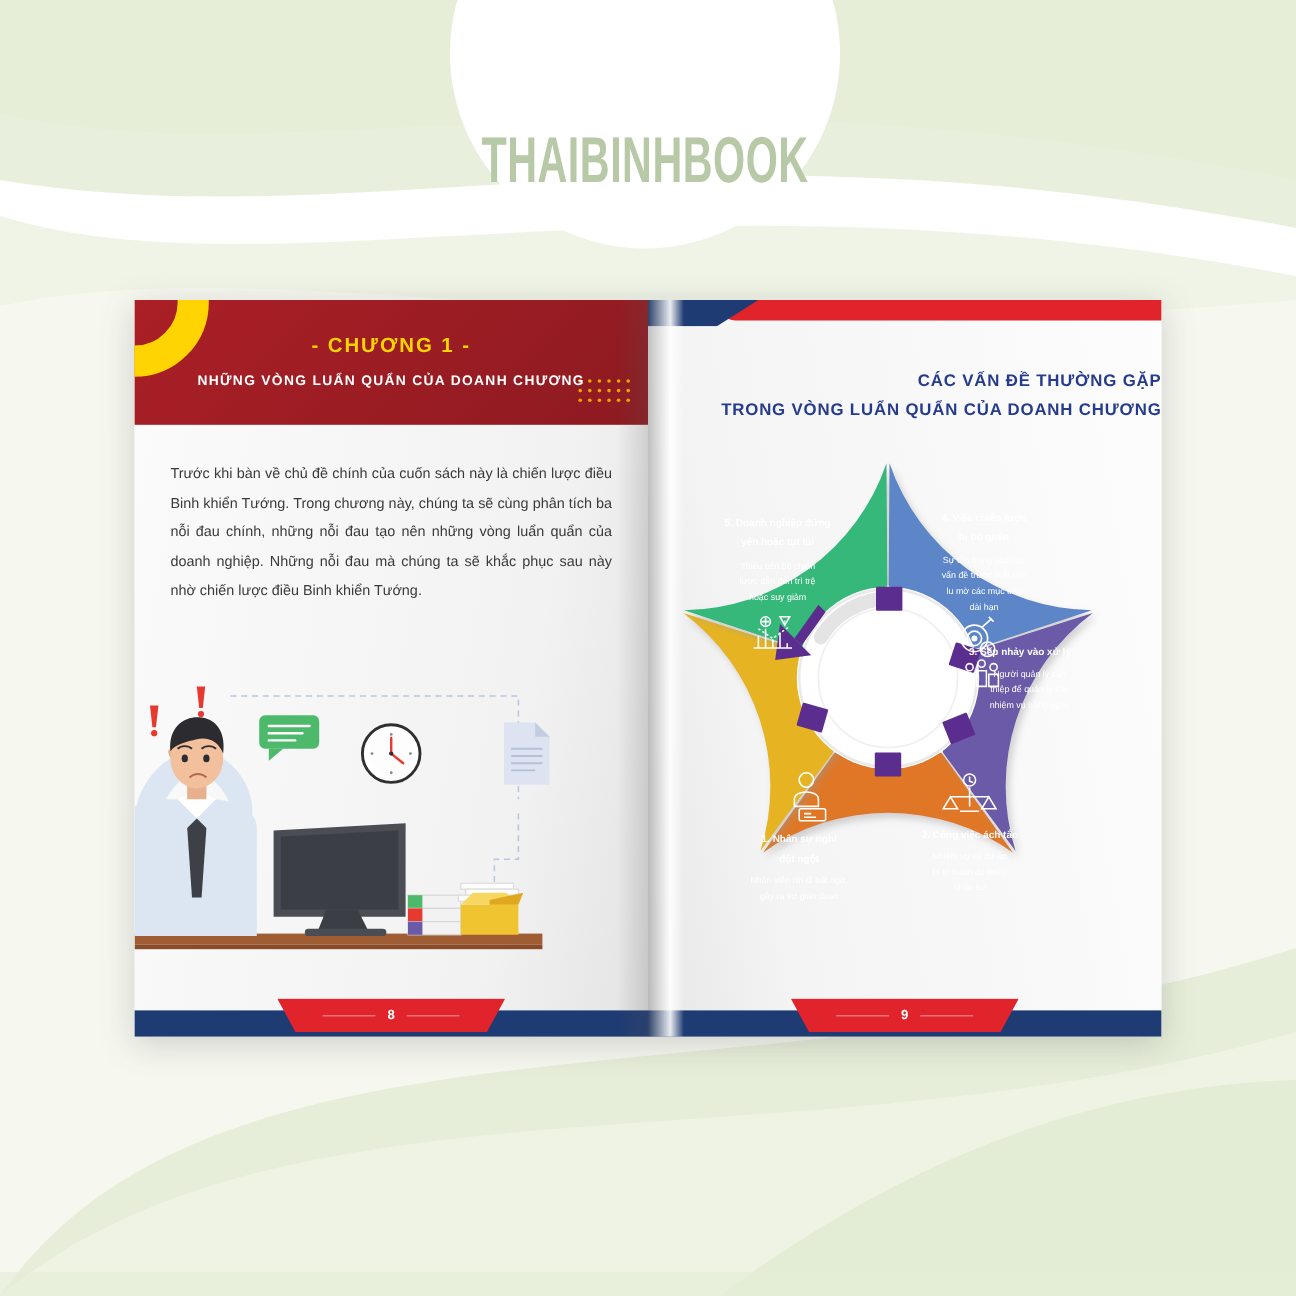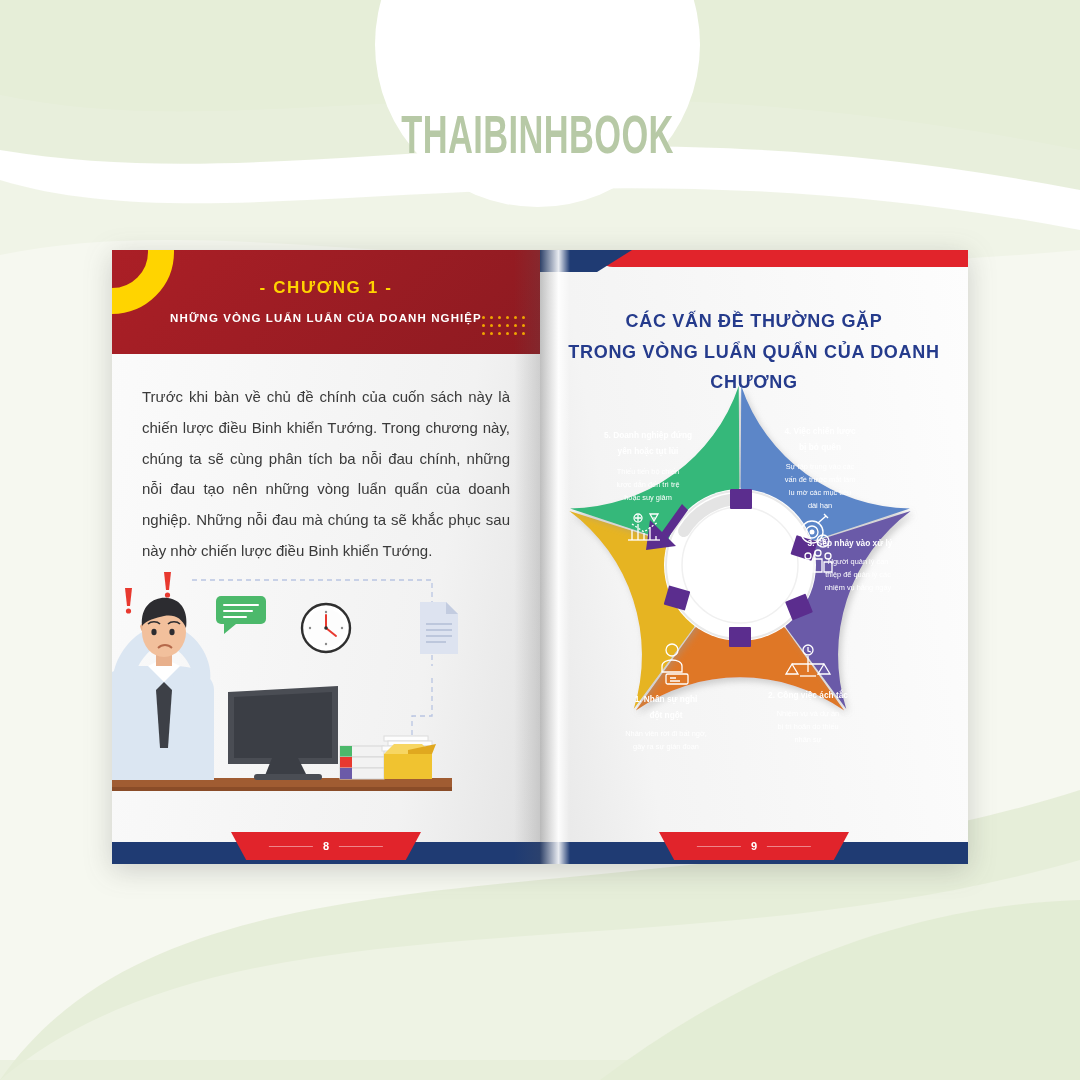--- a/index.html
+++ b/index.html
@@ -69,21 +69,21 @@
   .chapter-title {
     position:relative; z-index:2; text-align:center; color:#ffd400;
     font-size:17px; font-weight:bold; letter-spacing:1.6px; padding-top:28px;
   }
   .chapter-sub {
     position:relative; z-index:2; text-align:center; color:#ffffff;
     font-size:11.5px; font-weight:bold; letter-spacing:1.1px; padding-top:14px;
   }
   .body-text {
     position:relative; z-index:2;
-    margin:28px 30px 0 30px; font-size:15px; line-height:2.05;
+    margin:28px 30px 0 30px; font-size:12px; line-height:2.05;
     color:#3a3a3a; text-align:justify;
   }
 
   
   .illus { position:absolute; left:0; bottom:48px; width:428px; height:250px; }
   .illus svg { width:100%; height:100%; display:block; }
 
   
   .page-footer {
     position:absolute; left:0; bottom:0; width:100%; height:22px;
@@ -105,22 +105,22 @@
   .rp-top { position:absolute; left:0; top:0; width:100%; height:22px; z-index:2; }
   .rp-top .navy {
     position:absolute; left:0; top:0; width:92px; height:22px; background:#1f3b73;
     clip-path:polygon(0 0,100% 0,62% 100%,0 100%);
   }
   .rp-top .red {
     position:absolute; left:56px; top:0; right:0; height:17px; background:#e1242b;
     border-bottom-left-radius:18px;
   }
   .rp-title {
-    position:relative; z-index:2; margin-top:56px; text-align:center;
-    color:#253b8c; font-size:18px; font-weight:bold; line-height:1.7; letter-spacing:0.7px;
+    position:relative; z-index:2; margin-top:56px; text-align:right;
+    color:#253b8c; font-size:14px; font-weight:bold; line-height:1.7; letter-spacing:0.7px;
   }
   .wheel { position:absolute; left:0; top:100px; width:400px; height:430px; z-index:2; }
   .wheel svg { width:100%; height:100%; display:block; }
   .seg-label {
     fill:#ffffff; font-family:"Liberation Sans", sans-serif;
     font-size:8.3px; font-weight:bold; text-anchor:middle;
   }
   .seg-desc {
     fill:#ffffff; font-family:"Liberation Sans", sans-serif;
     font-size:7.4px; text-anchor:middle;
@@ -167,21 +167,21 @@
           <i></i>
           <i></i>
         <i></i>
           <i></i>
           <i></i>
           <i></i>
           <i></i>
           <i></i>
       </div>
       <div class="chapter-title">- CHƯƠNG 1 -</div>
-      <div class="chapter-sub">NHỮNG VÒNG LUẨN LUẨN CỦA DOANH NGHIỆP</div>
+      <div class="chapter-sub">NHỮNG VÒNG LUẨN QUẨN CỦA DOANH CHƯƠNG</div>
     </div>
 
     <p class="body-text">Trước khi bàn về chủ đề chính của cuốn sách này là chiến lược điều Binh khiển Tướng. Trong chương này, chúng ta sẽ cùng phân tích ba nỗi đau chính, những nỗi đau tạo nên những vòng luẩn quẩn của doanh nghiệp. Những nỗi đau mà chúng ta sẽ khắc phục sau này nhờ chiến lược điều Binh khiển Tướng.</p>
 
     <div class="illus">
       <svg viewBox="0 0 428 250" xmlns="http://www.w3.org/2000/svg">
 
         <g stroke="#b9c5e2" stroke-width="1.3" stroke-dasharray="5 4" fill="none">
           <path d="M80,14 L320,14 L320,100"></path>
           <path d="M320,112 L320,150 L300,150 L300,196"></path>

